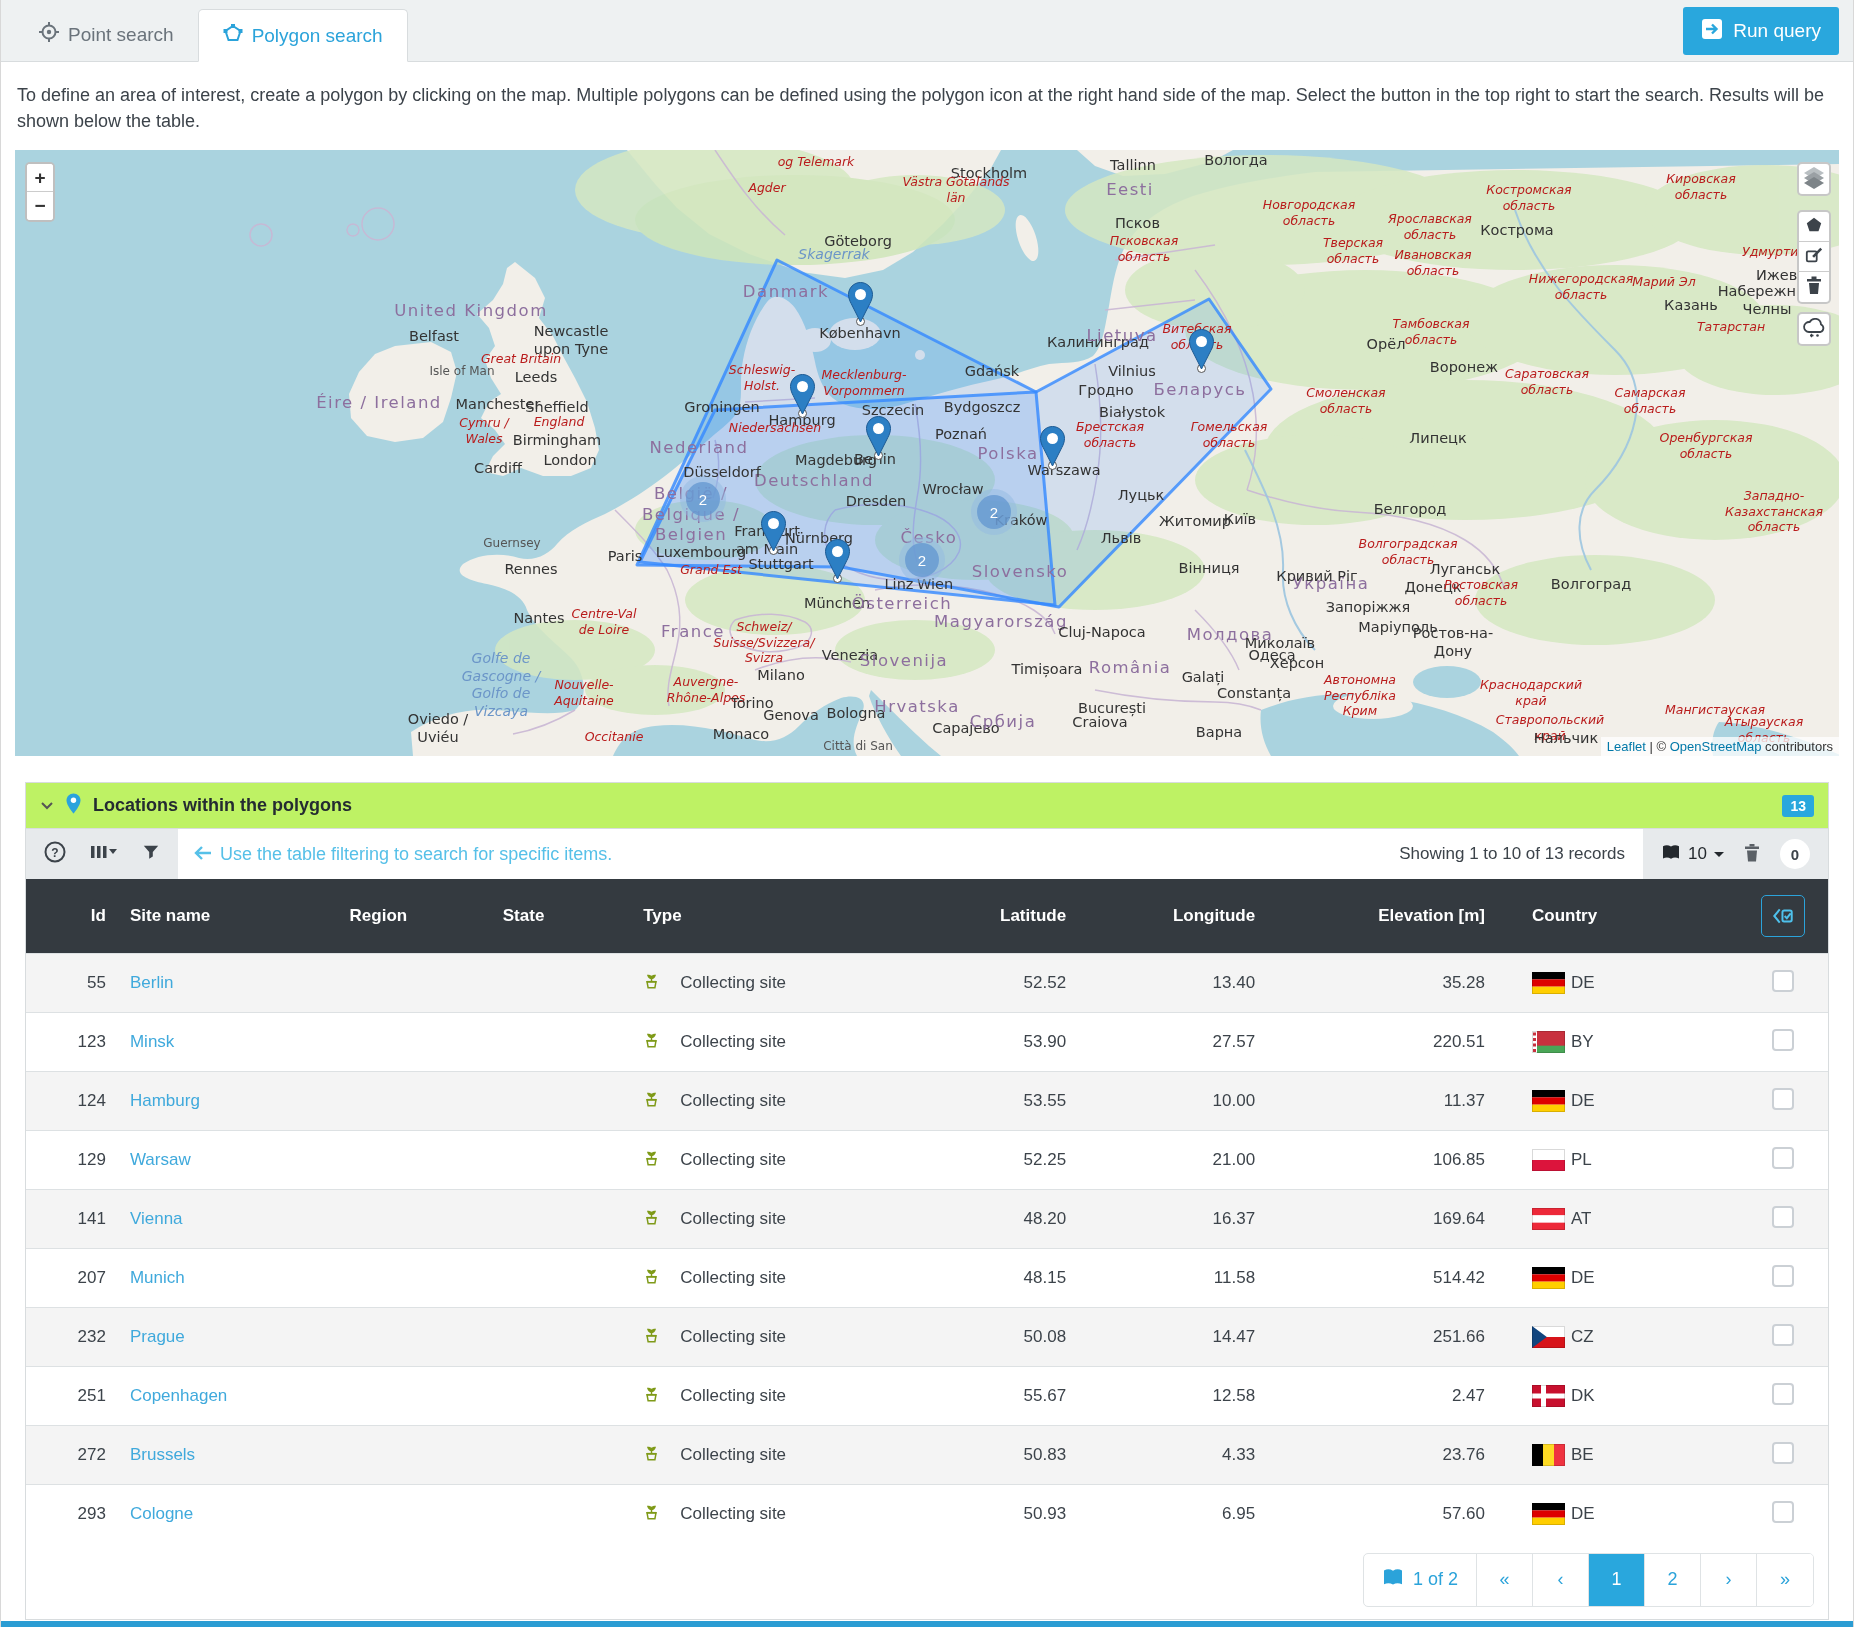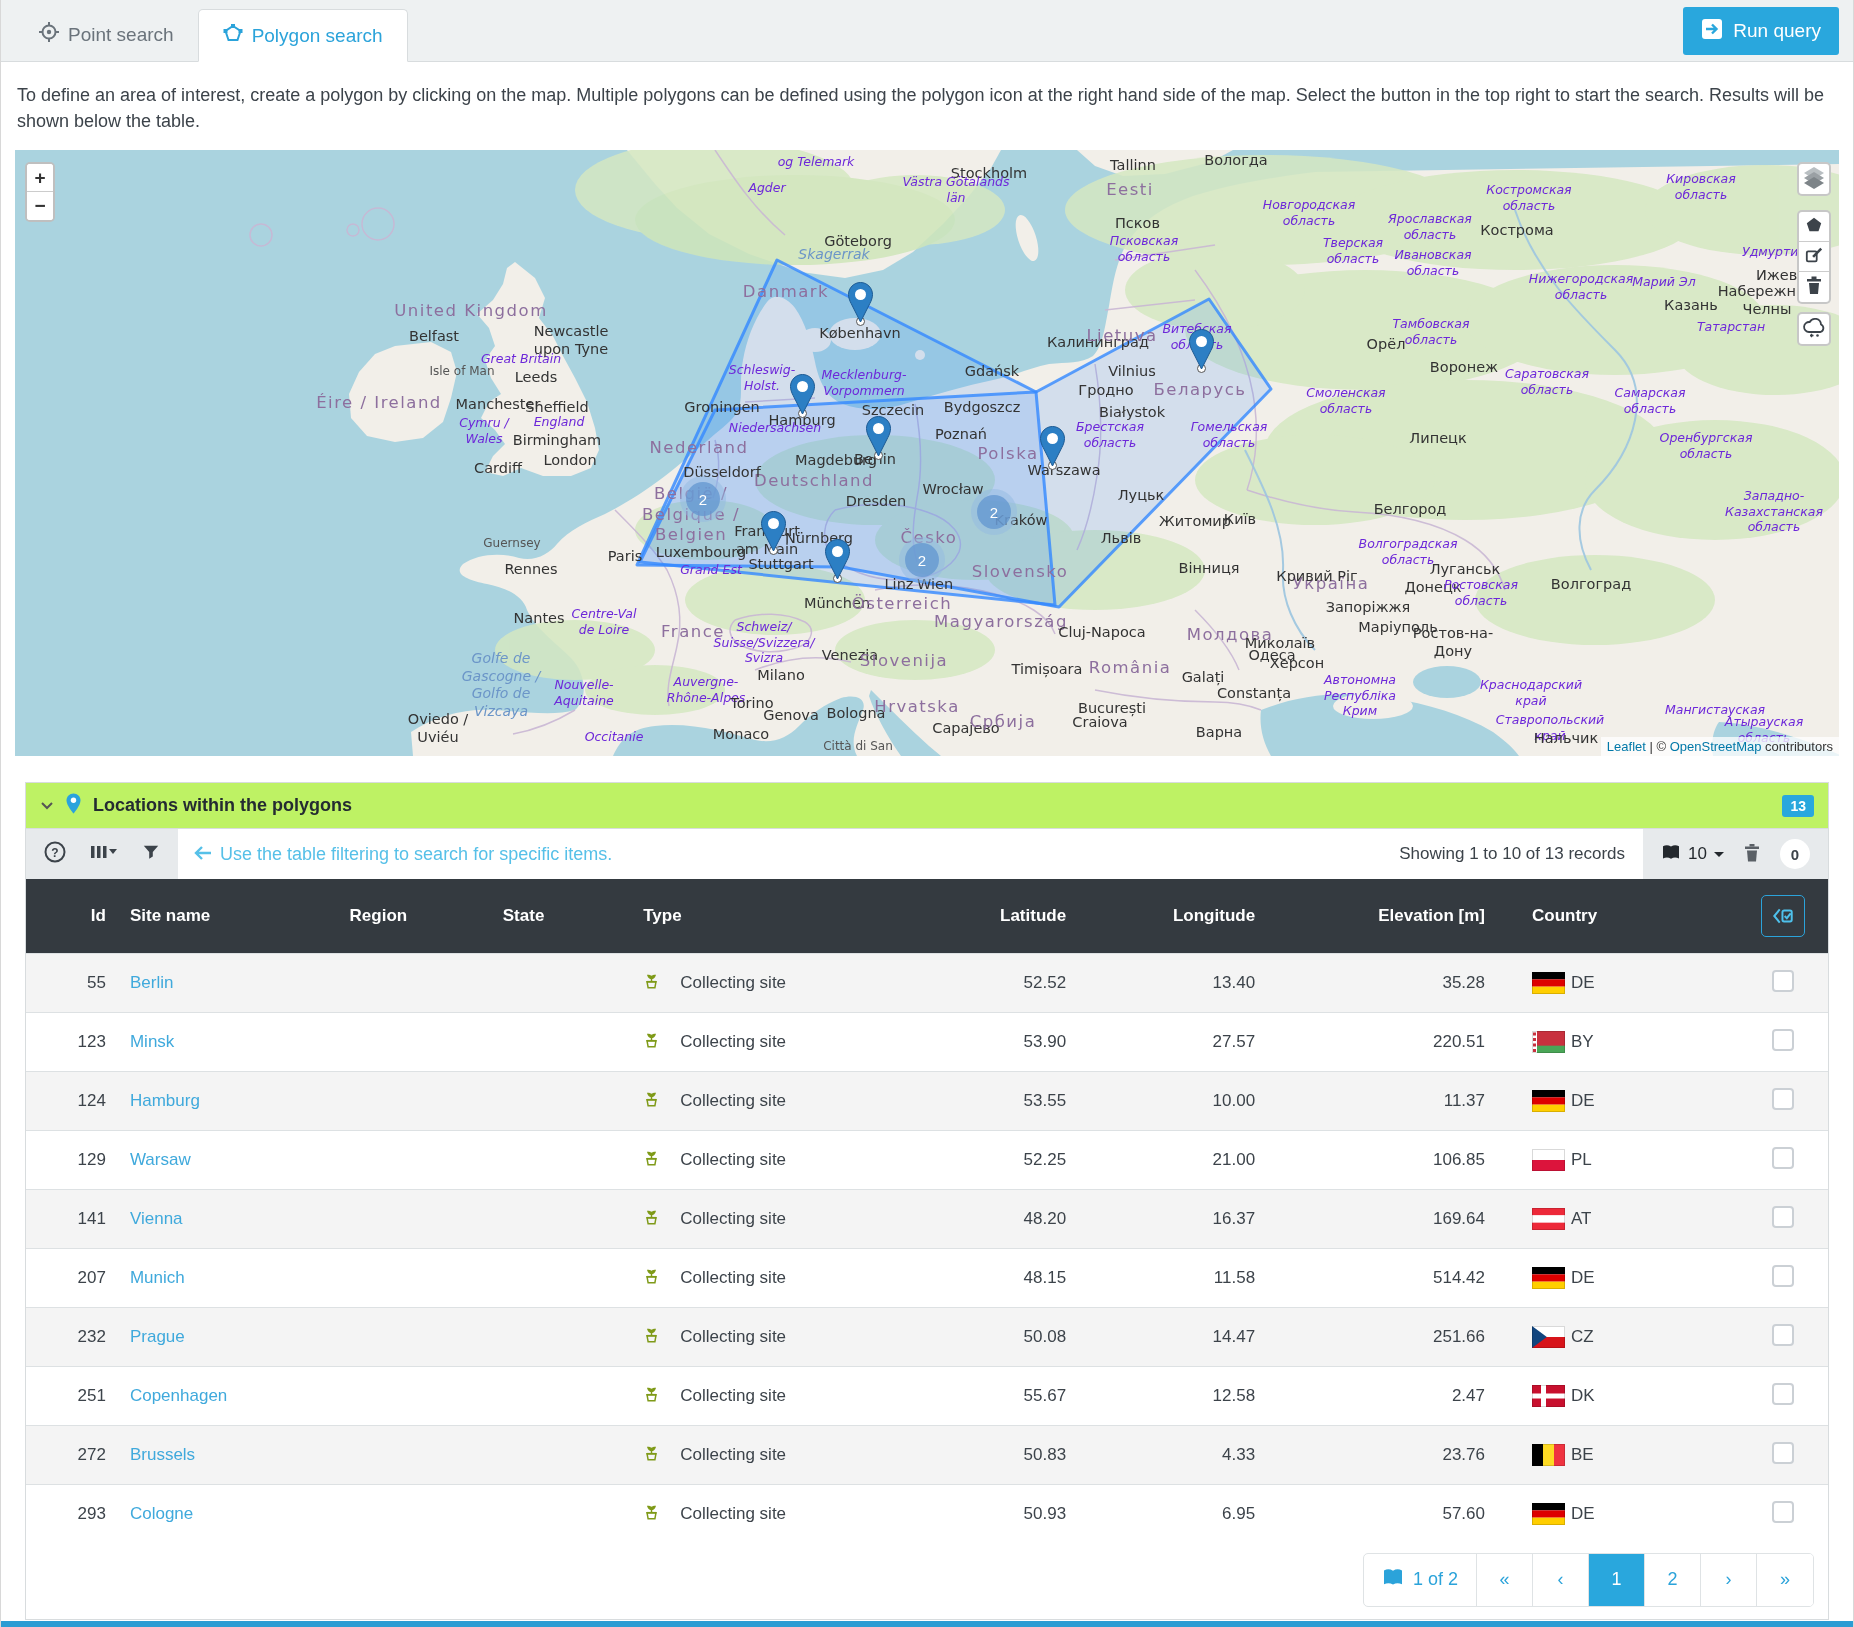--- a/index.html
+++ b/index.html
@@ -14,21 +14,21 @@
   .btn-run { position:absolute; right:14px; top:7px; height:48px; display:flex; align-items:center; gap:10px; background:#29a7dd; color:#fff; font-size:19px; border:none; padding:8px 18px; border-radius:3px; cursor:pointer; }
 
   .description { padding:20px 16px 16px 16px; font-size:18px; color:#3c434a; line-height:26px; }
 
   
   .map { position:relative; margin:0 14px; height:606px; background:#aad3df; overflow:hidden; }
   .map svg.base { position:absolute; left:0; top:0; }
   .lbl { position:absolute; transform:translate(-50%,-50%); white-space:pre; text-align:center; line-height:1.25; pointer-events:none; font-family:"DejaVu Sans",sans-serif; }
   .lbl.city { font-size:14.5px; color:#333; }
   .lbl.country { font-size:16.5px; color:#8d6f9e; letter-spacing:1.5px; }
-  .lbl.region { font-size:12.5px; color:#6d28d9; font-style:italic; }
+  .lbl.region { font-size:12.5px; color:#b91c1c; font-style:italic; }
   .lbl.water { font-size:14px; color:#6b95c8; font-style:italic; }
   .lbl.small { font-size:12px; color:#555; }
   .marker { position:absolute; width:25px; height:41px; margin-left:-12px; margin-top:-41px; cursor:pointer; }
   .citydot { position:absolute; width:9px; height:9px; margin:-4px 0 0 -4px; border:1.5px solid #555; border-radius:50%; background:#fff; }
   .cluster { position:absolute; width:46px; height:46px; margin:-23px 0 0 -23px; border-radius:50%; background:rgba(147,186,226,.5); cursor:pointer; }
   .cluster .in { position:absolute; left:6px; top:6px; width:34px; height:34px; border-radius:50%; background:rgba(97,149,208,.75); display:flex; align-items:center; justify-content:center; color:#fff; font-size:15px; }
   .zoomctl { position:absolute; left:10px; top:12px; width:30px; border:2px solid rgba(0,0,0,.25); border-radius:5px; overflow:hidden; background:#fff; z-index:30; }
   .zoomctl div { height:28px; display:flex; align-items:center; justify-content:center; font-size:19px; font-weight:bold; color:#333; cursor:pointer; background:#fff; }
   .zoomctl div:first-child { border-bottom:1px solid #ccc; }
   .mapbtn { position:absolute; right:8px; width:34px; height:34px; background:#fff; border:2px solid rgba(0,0,0,.22); border-radius:5px; display:flex; align-items:center; justify-content:center; cursor:pointer; z-index:30; }

